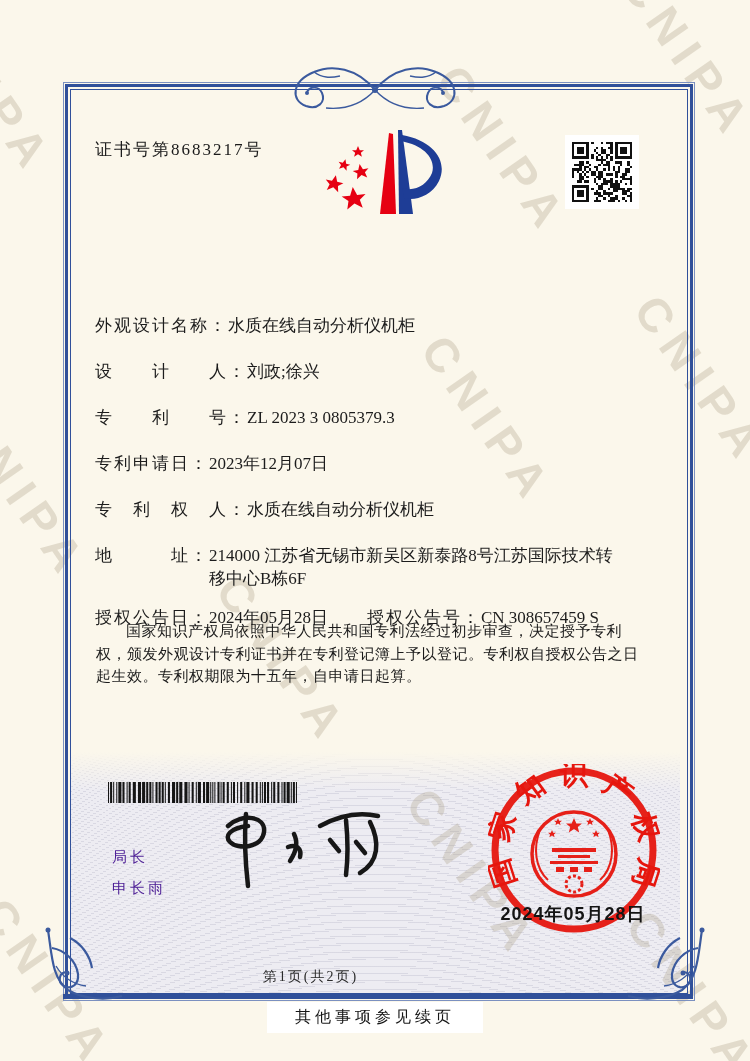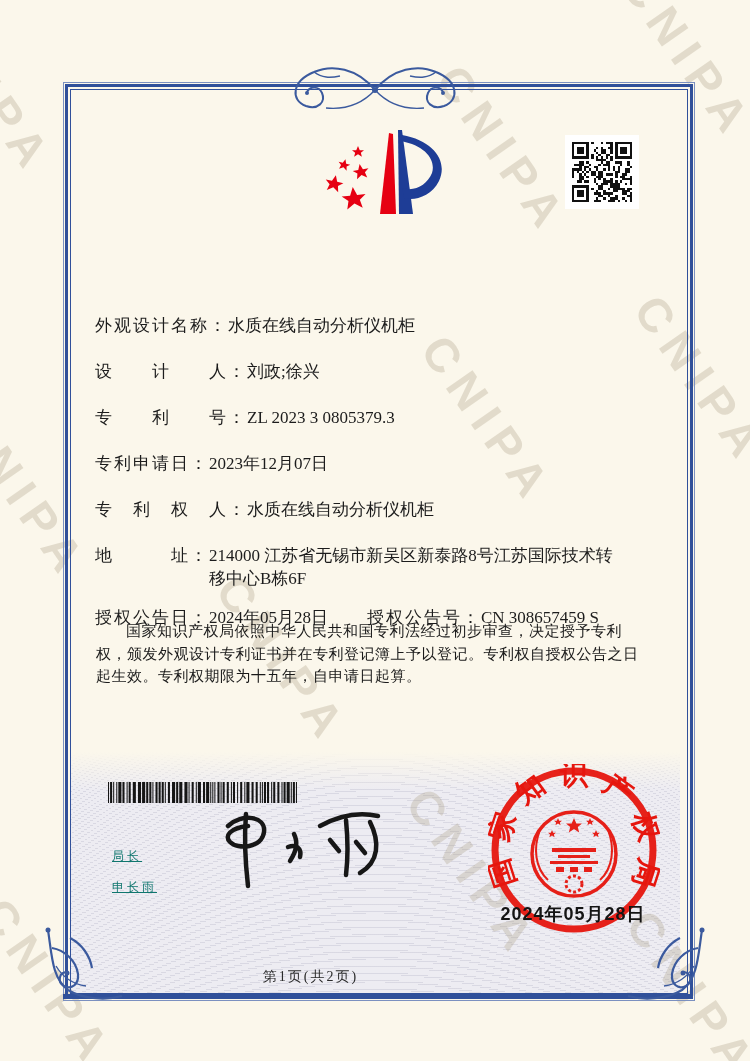--- a/index.html
+++ b/index.html
@@ -49,21 +49,21 @@
   .field-row.tight{margin-bottom:16px;}
   .f-label{white-space:pre;letter-spacing:2px;flex:none;}
   .f-colon{flex:none;margin-right:2px;}
   .f-value{word-break:break-all;max-width:420px;}
   .pair{display:flex;}
   .paras{position:absolute;left:95px;top:620px;width:545px;font-size:15px;line-height:22.5px;color:#191919;}
   .paras p{margin:0 0 9px 1px;text-indent:2em;letter-spacing:.5px;}
   .barcode{position:absolute;left:108px;top:782px;}
   .signer{position:absolute;left:112px;top:841px;
     font-family:"Liberation Sans","DejaVu Sans",sans-serif;
-    font-size:12px;letter-spacing:3px;color:#0f766e;line-height:31px;text-decoration:underline;}
+    font-size:15px;letter-spacing:3px;color:#4c1d95;line-height:31px;}
   .signature{position:absolute;left:208px;top:800px;}
   .seal{position:absolute;left:488px;top:764px;z-index:5;}
   .seal-date{position:absolute;left:498px;top:902px;width:150px;text-align:center;z-index:6;
     font-family:"Liberation Sans","DejaVu Sans",sans-serif;
     font-weight:700;font-size:18px;color:#141414;letter-spacing:1px;}
   .page-num{position:absolute;left:0;top:968px;width:621px;text-align:center;
     font-size:14px;letter-spacing:2px;color:#2b2b2b;}
   .footer-note{position:absolute;left:375px;top:1002px;transform:translateX(-50%);
     background:#fff;padding:5px 28px;font-size:16px;letter-spacing:4px;color:#161616;white-space:nowrap;}
 </style>
@@ -120,20 +120,21 @@
     <path d="M14,40 C20,50 30,58 44,60" stroke-width="1.4"></path>
   </g>
   <g fill="#3b5a9e">
       <circle cx="25" cy="47" r="2.5"></circle>
       <circle cx="6" cy="4" r="2.5"></circle>
     </g>
 </svg>
 
 <div class="content">
 
+  <div class="cert-no">证书号第8683217号</div>
 
   <svg class="logo" width="140" height="88" viewBox="0 0 140 88">
     <g fill="#e60012">
       <path transform="translate(52,24) scale(6)" d="M0,-1 L0.294,-0.309 1,-0.309 0.476,0.118 0.647,0.809 0,0.382 -0.647,0.809 -0.476,0.118 -1,-0.309 -0.294,-0.309 Z"></path>
       <path transform="translate(38,37) scale(6) rotate(14)" d="M0,-1 L0.294,-0.309 1,-0.309 0.476,0.118 0.647,0.809 0,0.382 -0.647,0.809 -0.476,0.118 -1,-0.309 -0.294,-0.309 Z"></path>
       <path transform="translate(55,44) scale(8) rotate(-10)" d="M0,-1 L0.294,-0.309 1,-0.309 0.476,0.118 0.647,0.809 0,0.382 -0.647,0.809 -0.476,0.118 -1,-0.309 -0.294,-0.309 Z"></path>
       <path transform="translate(28,56) scale(9) rotate(12)" d="M0,-1 L0.294,-0.309 1,-0.309 0.476,0.118 0.647,0.809 0,0.382 -0.647,0.809 -0.476,0.118 -1,-0.309 -0.294,-0.309 Z"></path>
       <path transform="translate(48,71) scale(12) rotate(-6)" d="M0,-1 L0.294,-0.309 1,-0.309 0.476,0.118 0.647,0.809 0,0.382 -0.647,0.809 -0.476,0.118 -1,-0.309 -0.294,-0.309 Z"></path>
       <polygon points="83,5 87,6 90,86 74,86"></polygon>
     </g>
@@ -509,14 +510,15 @@
       <rect x="62" y="97" width="48" height="3"></rect>
       <rect x="68" y="103" width="8" height="5"></rect>
         <rect x="82" y="103" width="8" height="5"></rect>
         <rect x="96" y="103" width="8" height="5"></rect>
     </g>
   </svg>
   <div class="seal-date">2024年05月28日</div>
 
   <div class="page-num">第1页(共2页)</div>
 
+  <div class="footer-note">其他事项参见续页</div>
 
 </div>
 
 </body></html>

